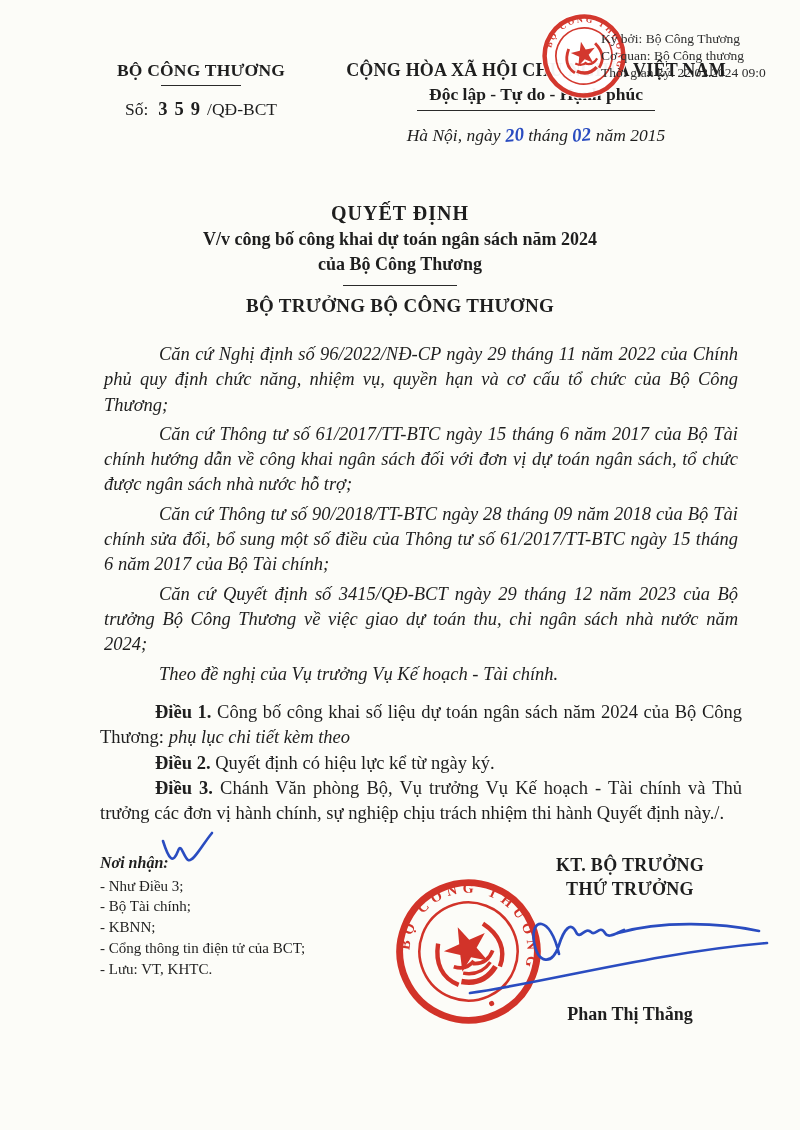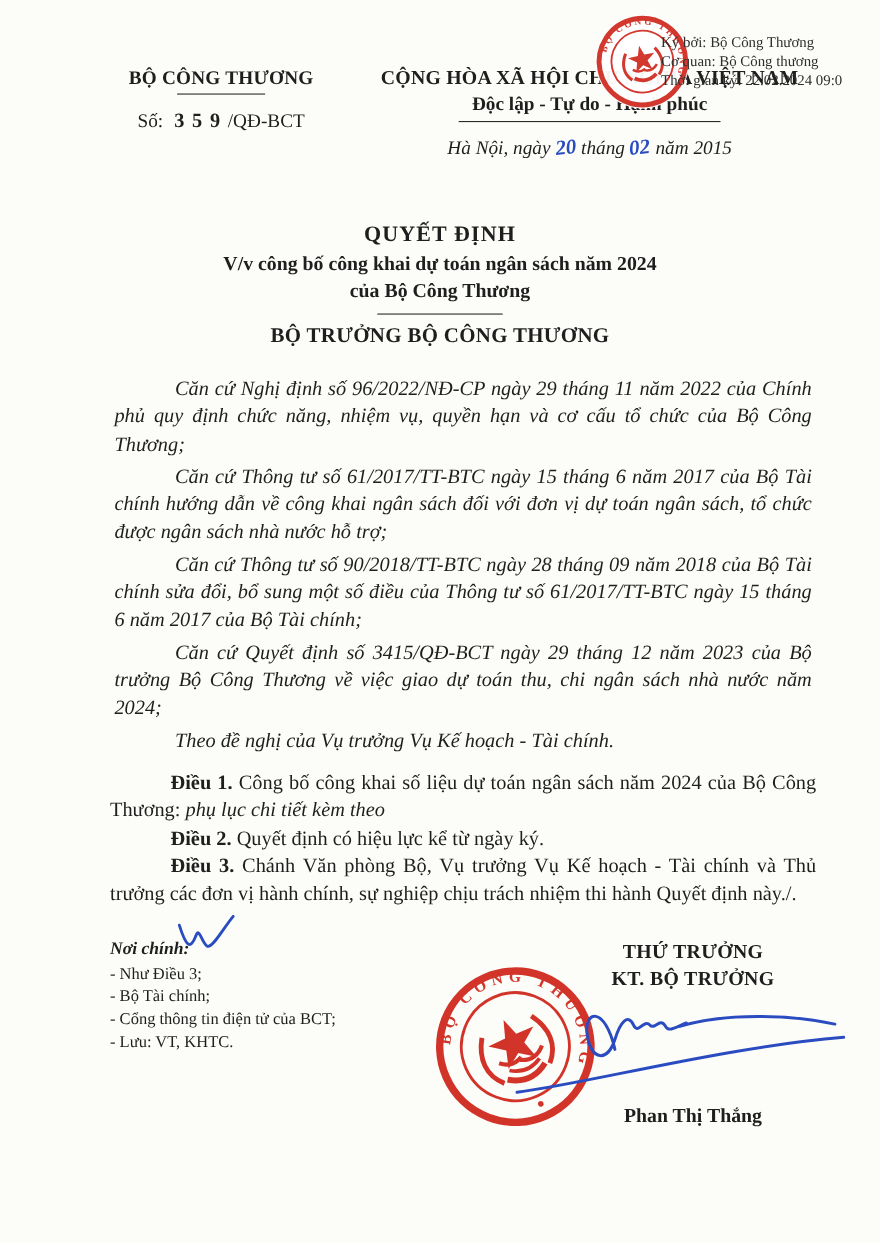--- a/index.html
+++ b/index.html
@@ -137,30 +137,31 @@
   </div>
 
   <svg class="initial-svg" viewBox="0 0 62 42">
     <g stroke="#2a4cc0" stroke-width="2.6" fill="none" stroke-linecap="round">
       <path d="M7,12 C13,31 17,35 22,22 C25,13 27,27 32,31 C37,34 46,16 56,4"></path>
     </g>
   </svg>
 
   <div class="footer">
     <div class="recipients">
-      <div class="label">Nơi chính:</div>
+      <div class="label">Nơi nhận:</div>
       <div>- Như Điều 3;</div>
       <div>- Bộ Tài chính;</div>
+      <div>- KBNN;</div>
       <div>- Cổng thông tin điện tử của BCT;</div>
       <div>- Lưu: VT, KHTC.</div>
     </div>
 
     <div class="sigblock">
+      <div class="sig-title">KT. BỘ TRƯỞNG</div>
       <div class="sig-title">THỨ TRƯỞNG</div>
-      <div class="sig-title">KT. BỘ TRƯỞNG</div>
       <div class="sig-space"></div>
       <div class="signer">Phan Thị Thắng</div>
     </div>
   </div>
 
   <svg class="stamp-main" viewBox="0 0 160 160">
     <g transform="rotate(-24 80 80)" stroke="#cf2318" fill="none" opacity="0.92">
       <circle cx="80" cy="80" r="70" stroke-width="7"></circle>
       <circle cx="80" cy="80" r="50" stroke-width="2.6"></circle>
       <path d="M80,53 L85.6,69.3 L102.8,69.6 L89.1,79.9 L94.1,96.4 L80,86.5 L65.9,96.4 L70.9,79.9 L57.2,69.6 L74.4,69.3 Z" fill="#cf2318" stroke="none"></path>

